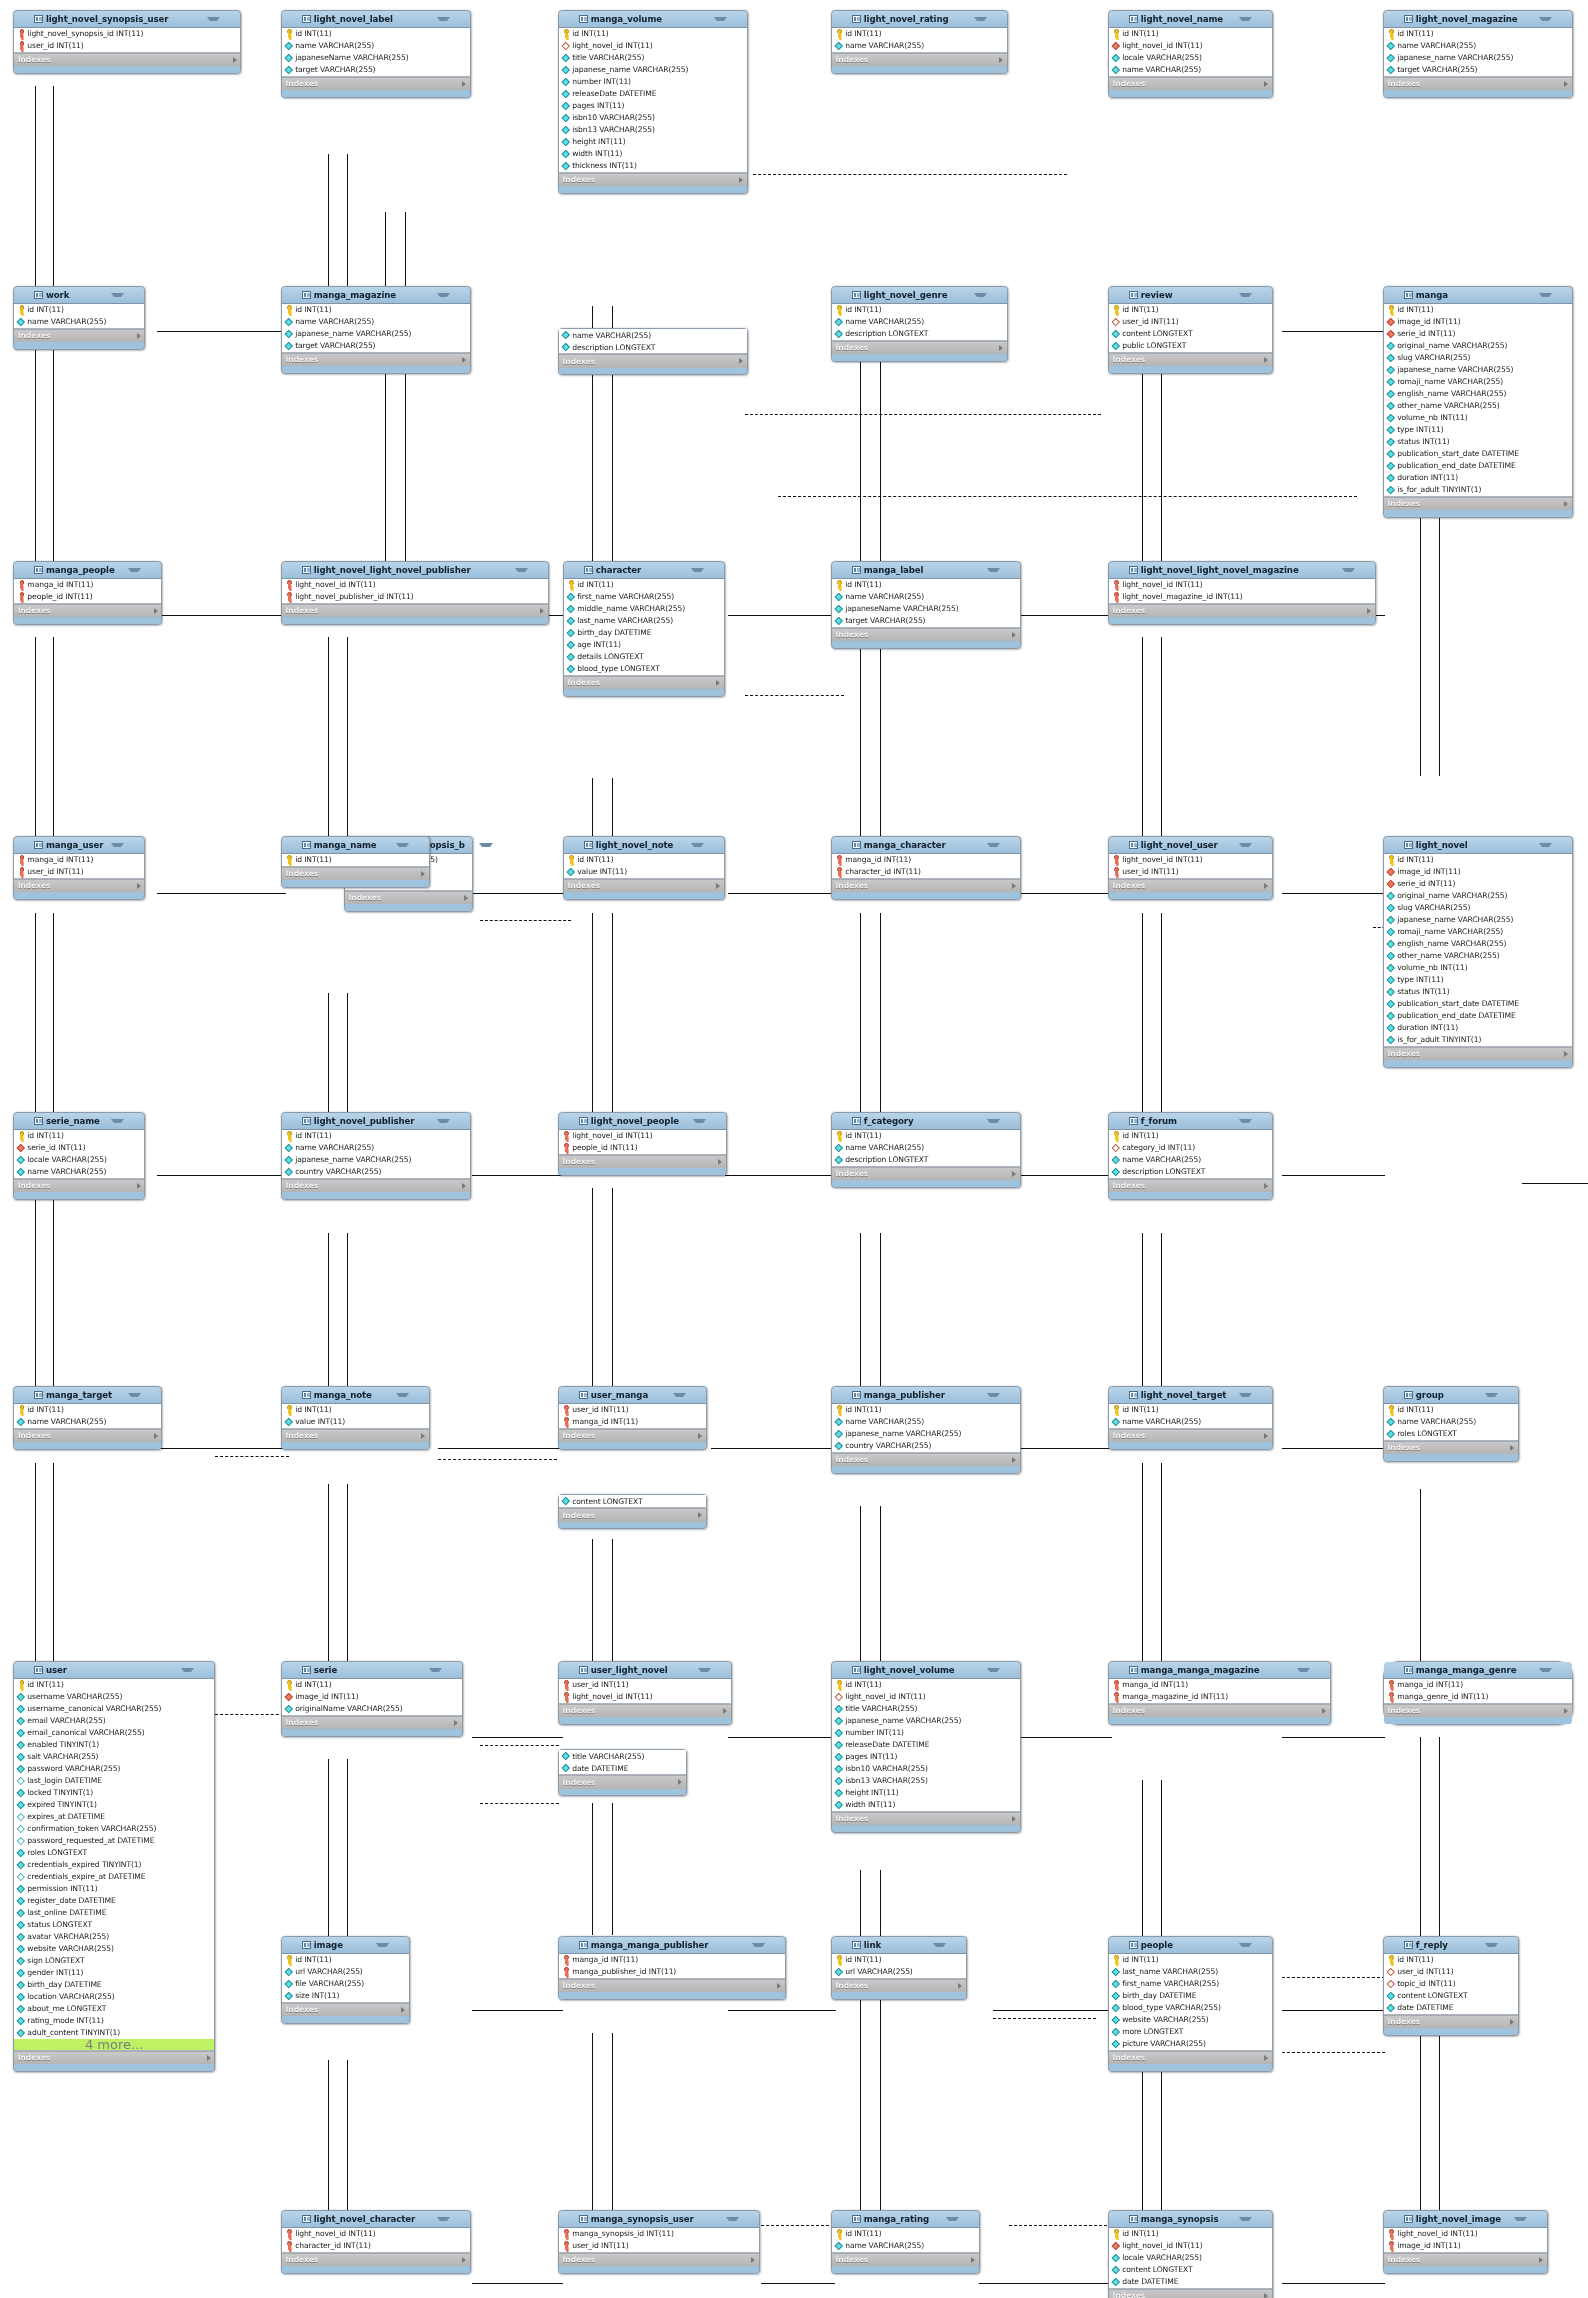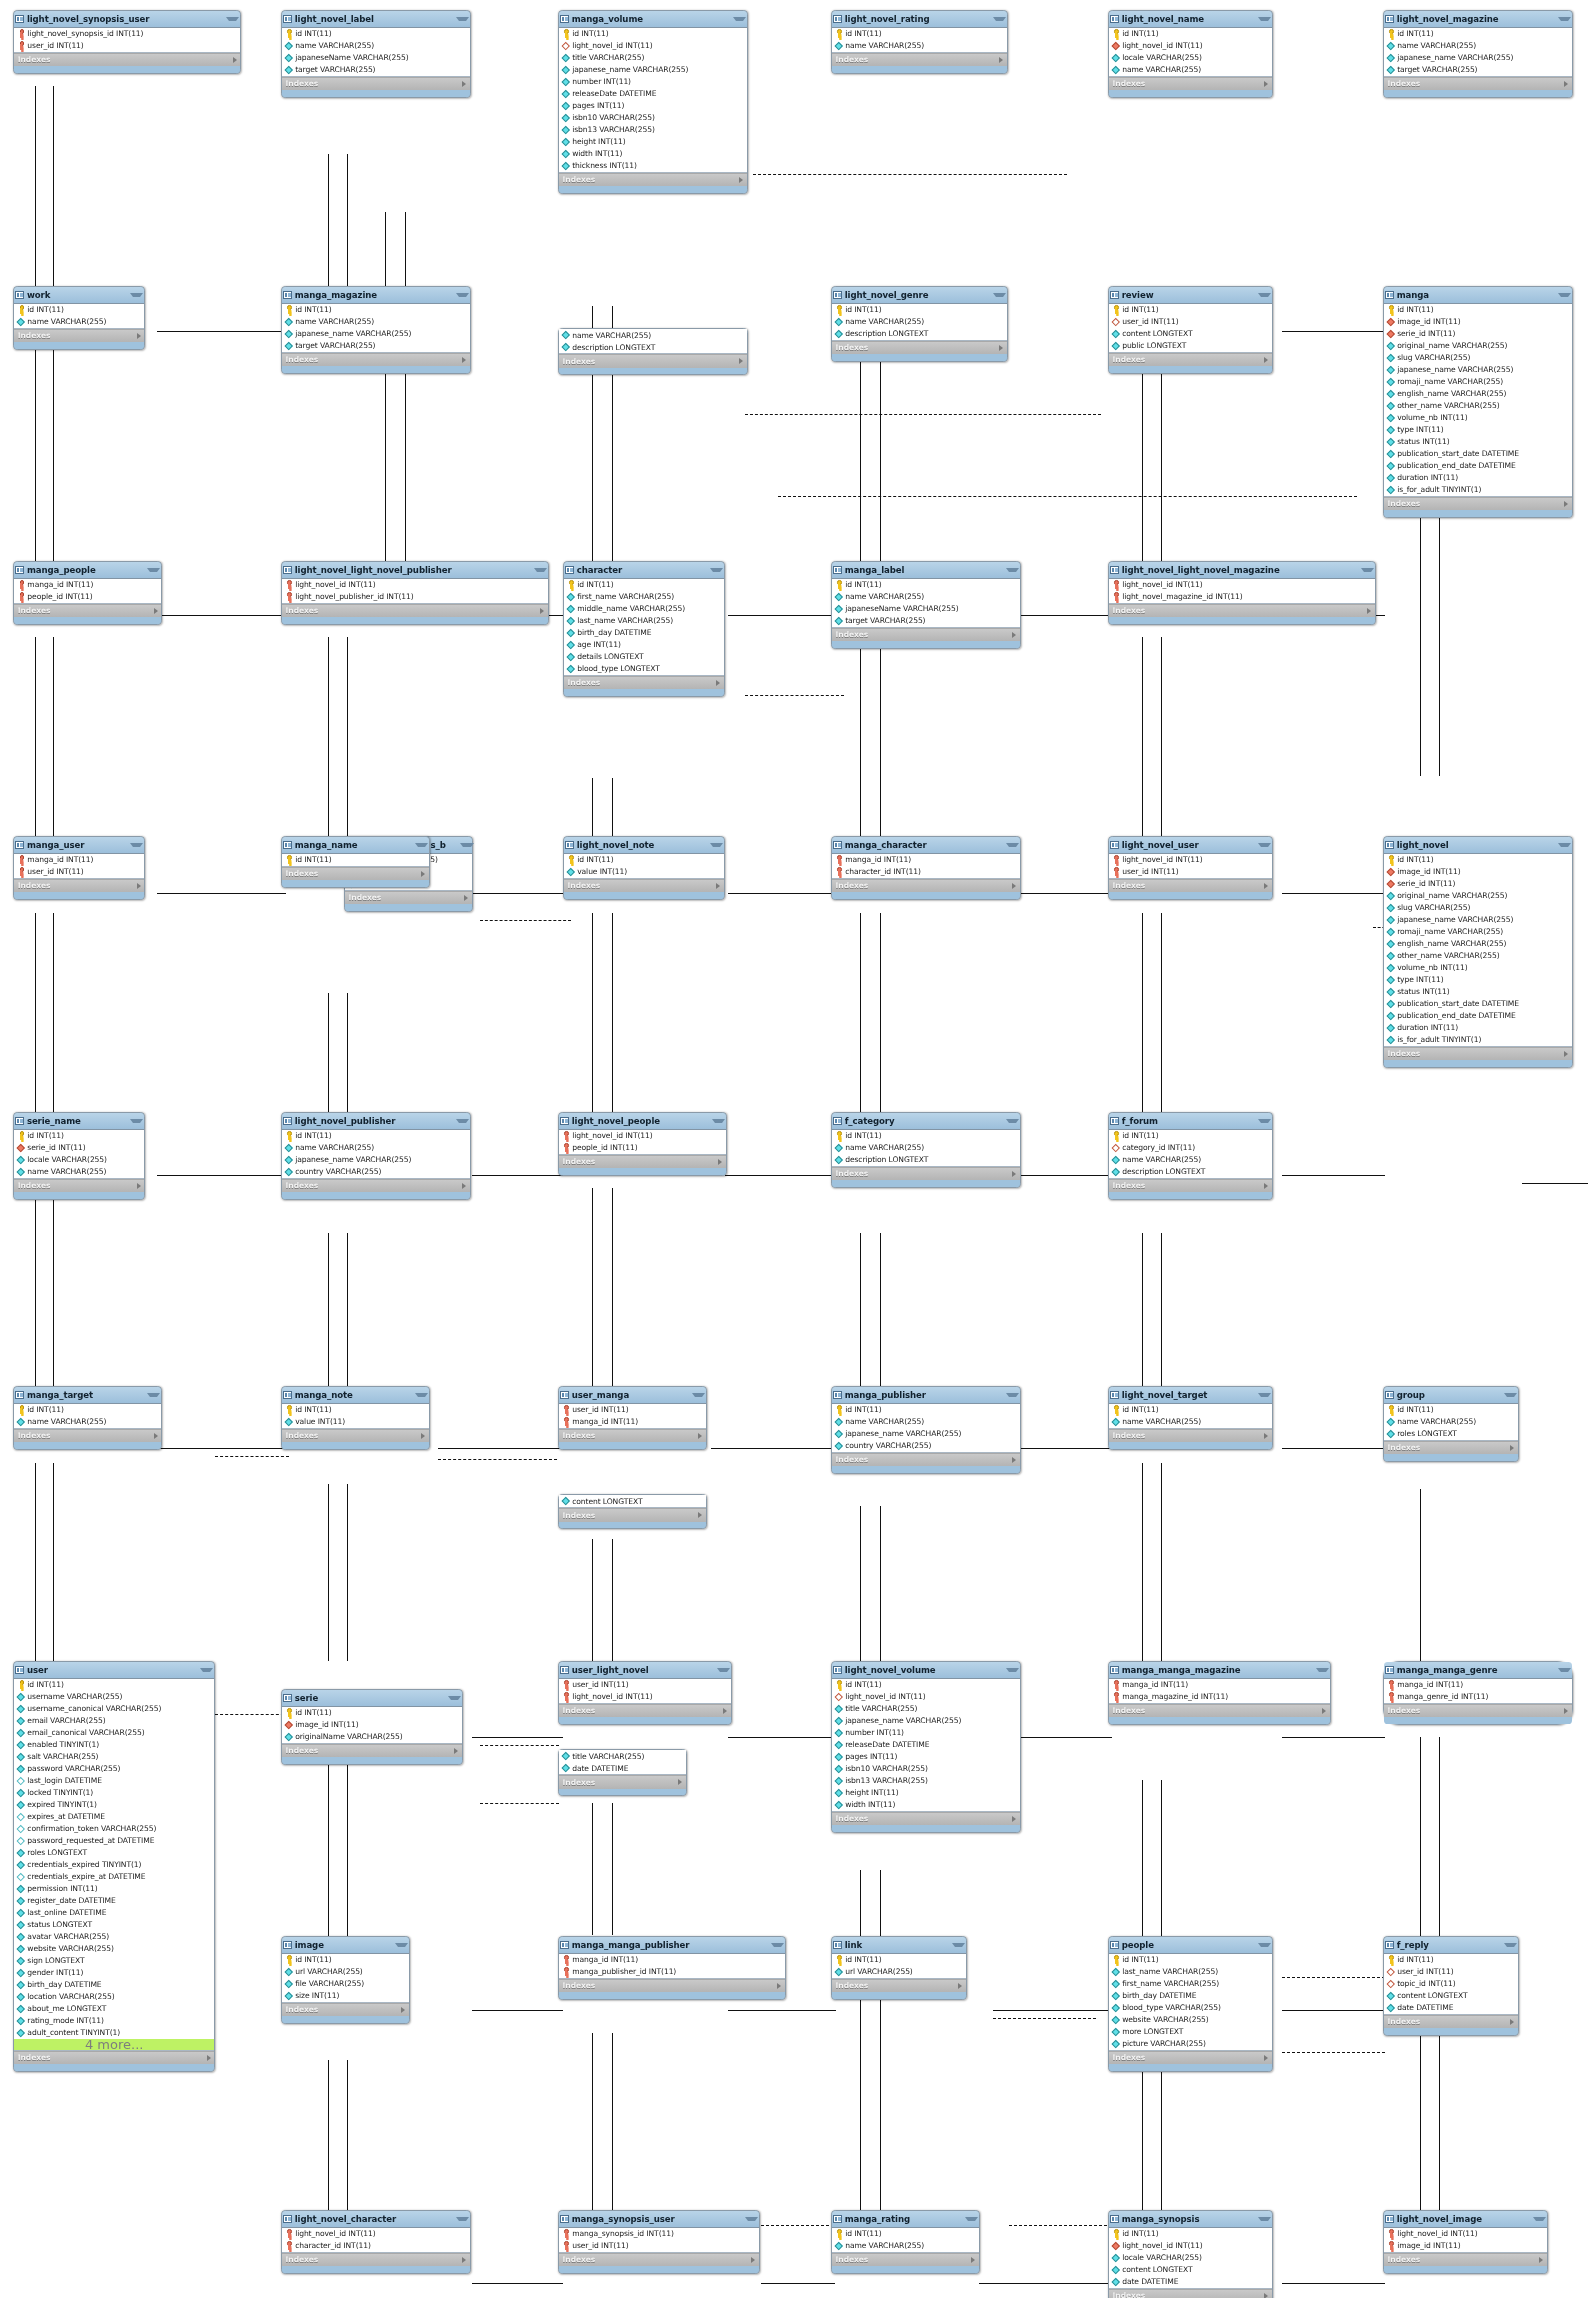--- a/index.html
+++ b/index.html
@@ -6,21 +6,21 @@
   #canvas{position:relative;width:1588px;height:2298px;background:#fff;
     font-family:"DejaVu Sans","Liberation Sans",sans-serif;overflow:hidden;}
 
   
   .tbl{position:absolute;box-sizing:border-box;
        border:0.9px solid #8a9aa8;border-radius:4.5px;
        background:#9fc2dd;box-shadow:0.9px 0.9px 1.8px rgba(0,0,0,.28);}
   .tbl .hdr{display:flex;align-items:center;height:15.5px;
        background:linear-gradient(#b9d4e8,#9cbfdb);
        border-top-left-radius:3.6px;border-top-right-radius:3.6px;
-       border-bottom:0.9px solid #8294a4;padding:0 1px;}
+       border-bottom:0.9px solid #8294a4;padding:0 20px;}
   .tbl .ticon{width:9px;height:8.2px;flex:0 0 9px;margin-right:2.7px;
        background:#ffffff;border:0.9px solid #4a6d8c;
        box-sizing:border-box;position:relative;}
   .tbl .ticon:before{content:"";position:absolute;left:0.9px;top:0.9px;
        width:1.8px;height:4.5px;background:#5b87ad;}
   .tbl .ticon:after{content:"";position:absolute;left:3.6px;top:0.9px;
        width:3.6px;height:4.5px;background:#8fb6d6;}
   .tbl .tname{font-size:8.6px;font-weight:bold;color:#11212e;
        white-space:nowrap;overflow:hidden;flex:1 1 auto;letter-spacing:-0.1px;}
   .tbl .caret{flex:0 0 7.3px;width:0;height:0;margin-left:1.8px;
@@ -1376,21 +1376,21 @@
             <span>adult_content TINYINT(1)</span>
           </div>
           <div class="more">4 more...</div>
         </div>
         <div class="idx">
           <span>Indexes</span>
           <i></i>
         </div>
         <div class="foot"></div>
       </div>
-      <div class="tbl" style="left: 281px; top: 1661px; width: 182px; margin-top: 28px;">
+      <div class="tbl" style="left: 281px; top: 1661px; width: 182px;">
         <div class="hdr">
           <span class="ticon"></span>
           <span class="tname">serie</span>
           <span class="caret"></span>
         </div>
         <div class="cols">
           <div class="col">
             <span class="g pk"></span>
             <span>id INT(11)</span>
           </div>

